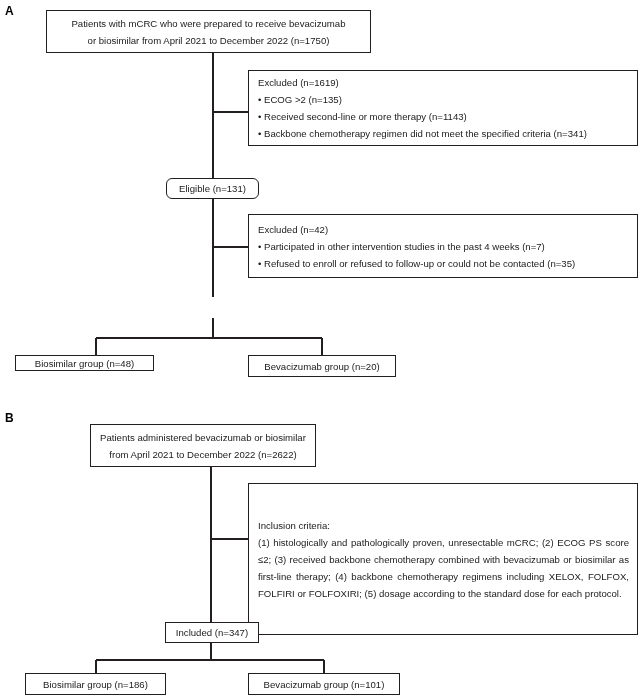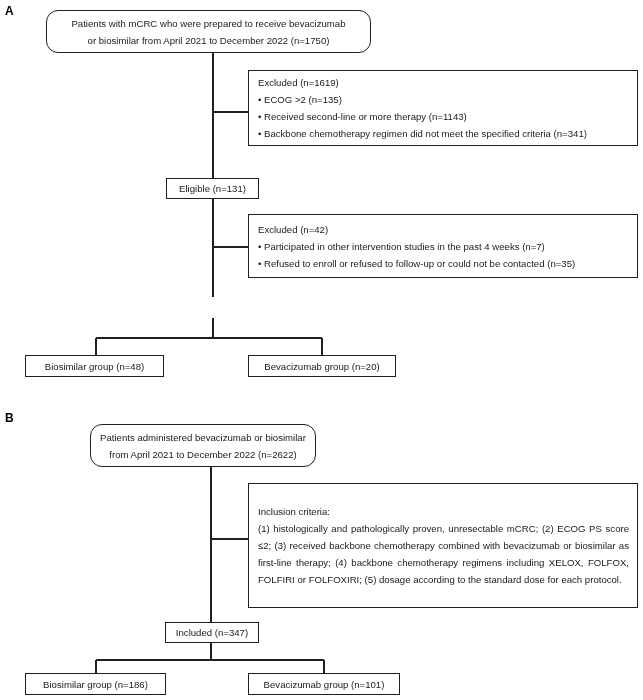--- a/index.html
+++ b/index.html
@@ -37,21 +37,20 @@
     font-size: 9.6px;
     line-height: 17px;
     color: #1a1a1a;
     display: flex;
     flex-direction: column;
     justify-content: center;
   }
   .node.center {
     align-items: center;
     text-align: center;
-    border-radius: 12px;
   }
   .node.center .ln {
     display: block;
     width: 100%;
     text-align: center;
   }
   .node.left {
     text-align: left;
   }
   .node.left .ln {
@@ -121,47 +120,47 @@
     <span class="ln">or biosimilar from April 2021 to December 2022 (n=1750)</span>
   </div>
 
   <div class="node left" style="left:248px; top:70px; width:390px; height:76px;">
     <span class="ln bullet-line">Excluded (n=1619)</span>
     <span class="ln bullet-line">• ECOG &gt;2 (n=135)</span>
     <span class="ln bullet-line">• Received second-line or more therapy (n=1143)</span>
     <span class="ln bullet-line">• Backbone chemotherapy regimen did not meet the specified criteria (n=341)</span>
   </div>
 
-  <div class="node one-line" style="left:166px; top:178px; width:93px; height:21px;">
+  <div class="node one-line" style="left:166px; top:178px; width:93px; height:21px;border-radius:6px;">
     <span class="ln">Eligible (n=131)</span>
   </div>
 
   <div class="node left" style="left:248px; top:214px; width:390px; height:64px;">
     <span class="ln bullet-line">Excluded (n=42)</span>
     <span class="ln bullet-line">• Participated in other intervention studies in the past 4 weeks (n=7)</span>
     <span class="ln bullet-line">• Refused to enroll or refused to follow-up  or could not be contacted (n=35)</span>
   </div>
 
 
-  <div class="node one-line" style="left:25px; top:355px; width:139px; height:22px;">
+  <div class="node one-line" style="left:15px; top:355px; width:139px; height:16px;">
     <span class="ln">Biosimilar group (n=48)</span>
   </div>
 
   <div class="node one-line" style="left:248px; top:355px; width:148px; height:22px;">
     <span class="ln">Bevacizumab group (n=20)</span>
   </div>
 
   <div class="panel-label" style="left:5px; top:412px;">B</div>
 
   <div class="node center" style="left:90px; top:424px; width:226px; height:43px;">
     <span class="ln">Patients administered bevacizumab or biosimilar</span>
     <span class="ln">from April 2021 to December 2022 (n=2622)</span>
   </div>
 
-  <div class="node just" style="left:248px; top:483px; width:390px; height:125px;">
+  <div class="node just" style="left:248px; top:483px; width:390px; height:152px;">
     <span class="ln" style="text-align:left;">Inclusion criteria:</span>
     <span class="ln">(1) histologically and pathologically proven, unresectable mCRC; (2) ECOG PS score ≤2; (3) received backbone chemotherapy combined with bevacizumab or biosimilar as first-line therapy; (4) backbone chemotherapy regimens including XELOX, FOLFOX, FOLFIRI or FOLFOXIRI; (5) dosage according to the standard dose for each protocol.</span>
   </div>
 
   <div class="node one-line" style="left:165px; top:622px; width:94px; height:21px;">
     <span class="ln">Included (n=347)</span>
   </div>
 
   <div class="node one-line" style="left:25px; top:673px; width:141px; height:22px;">
     <span class="ln">Biosimilar group (n=186)</span>

